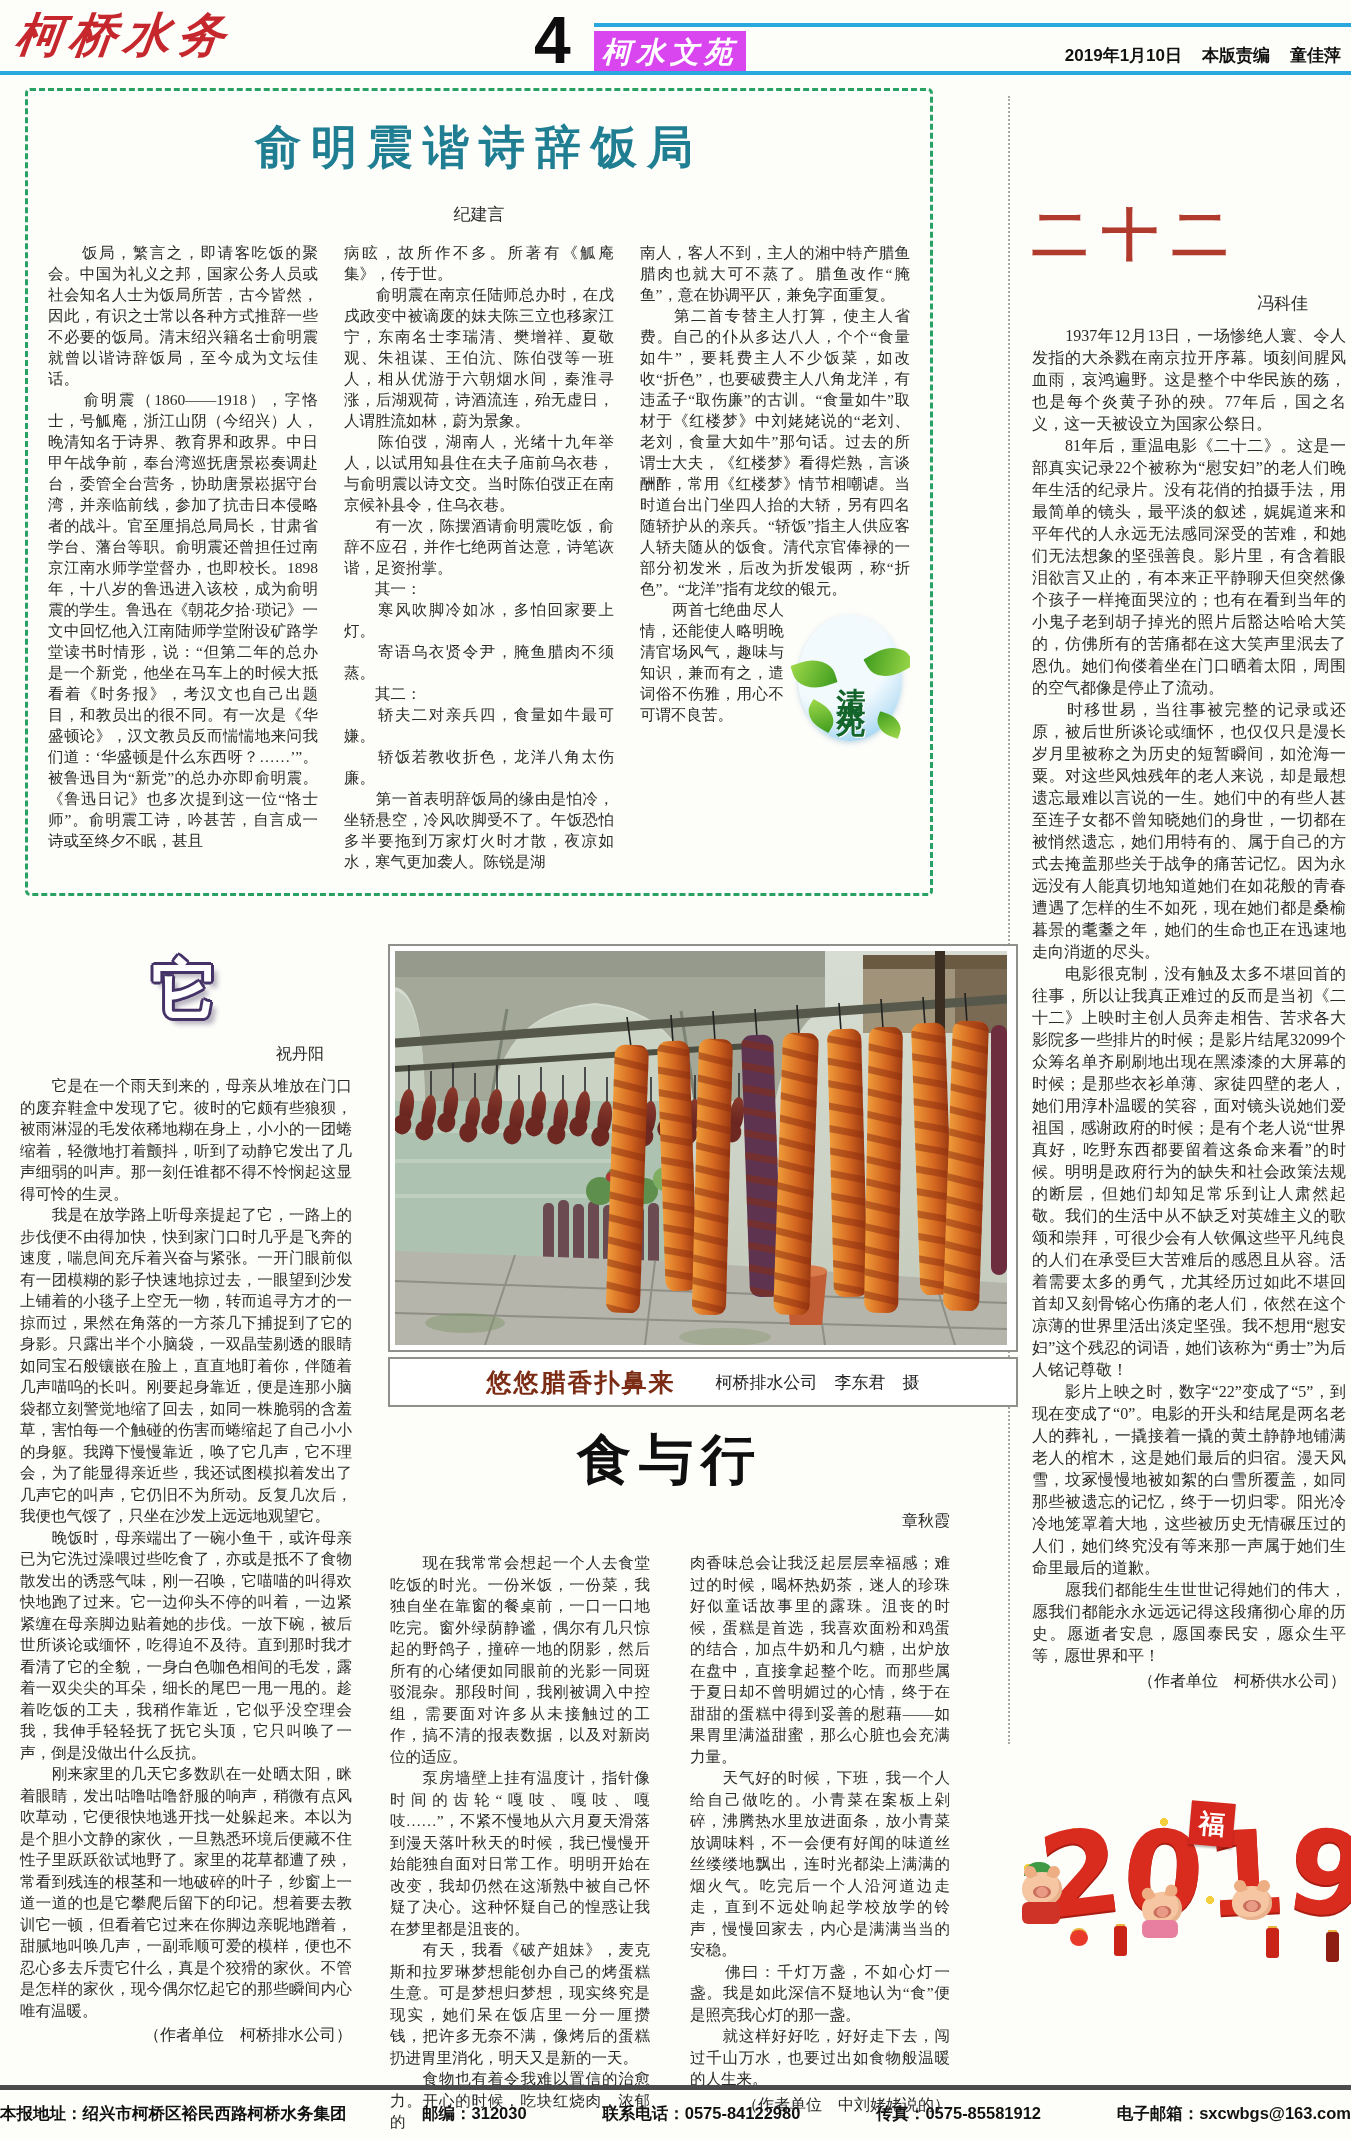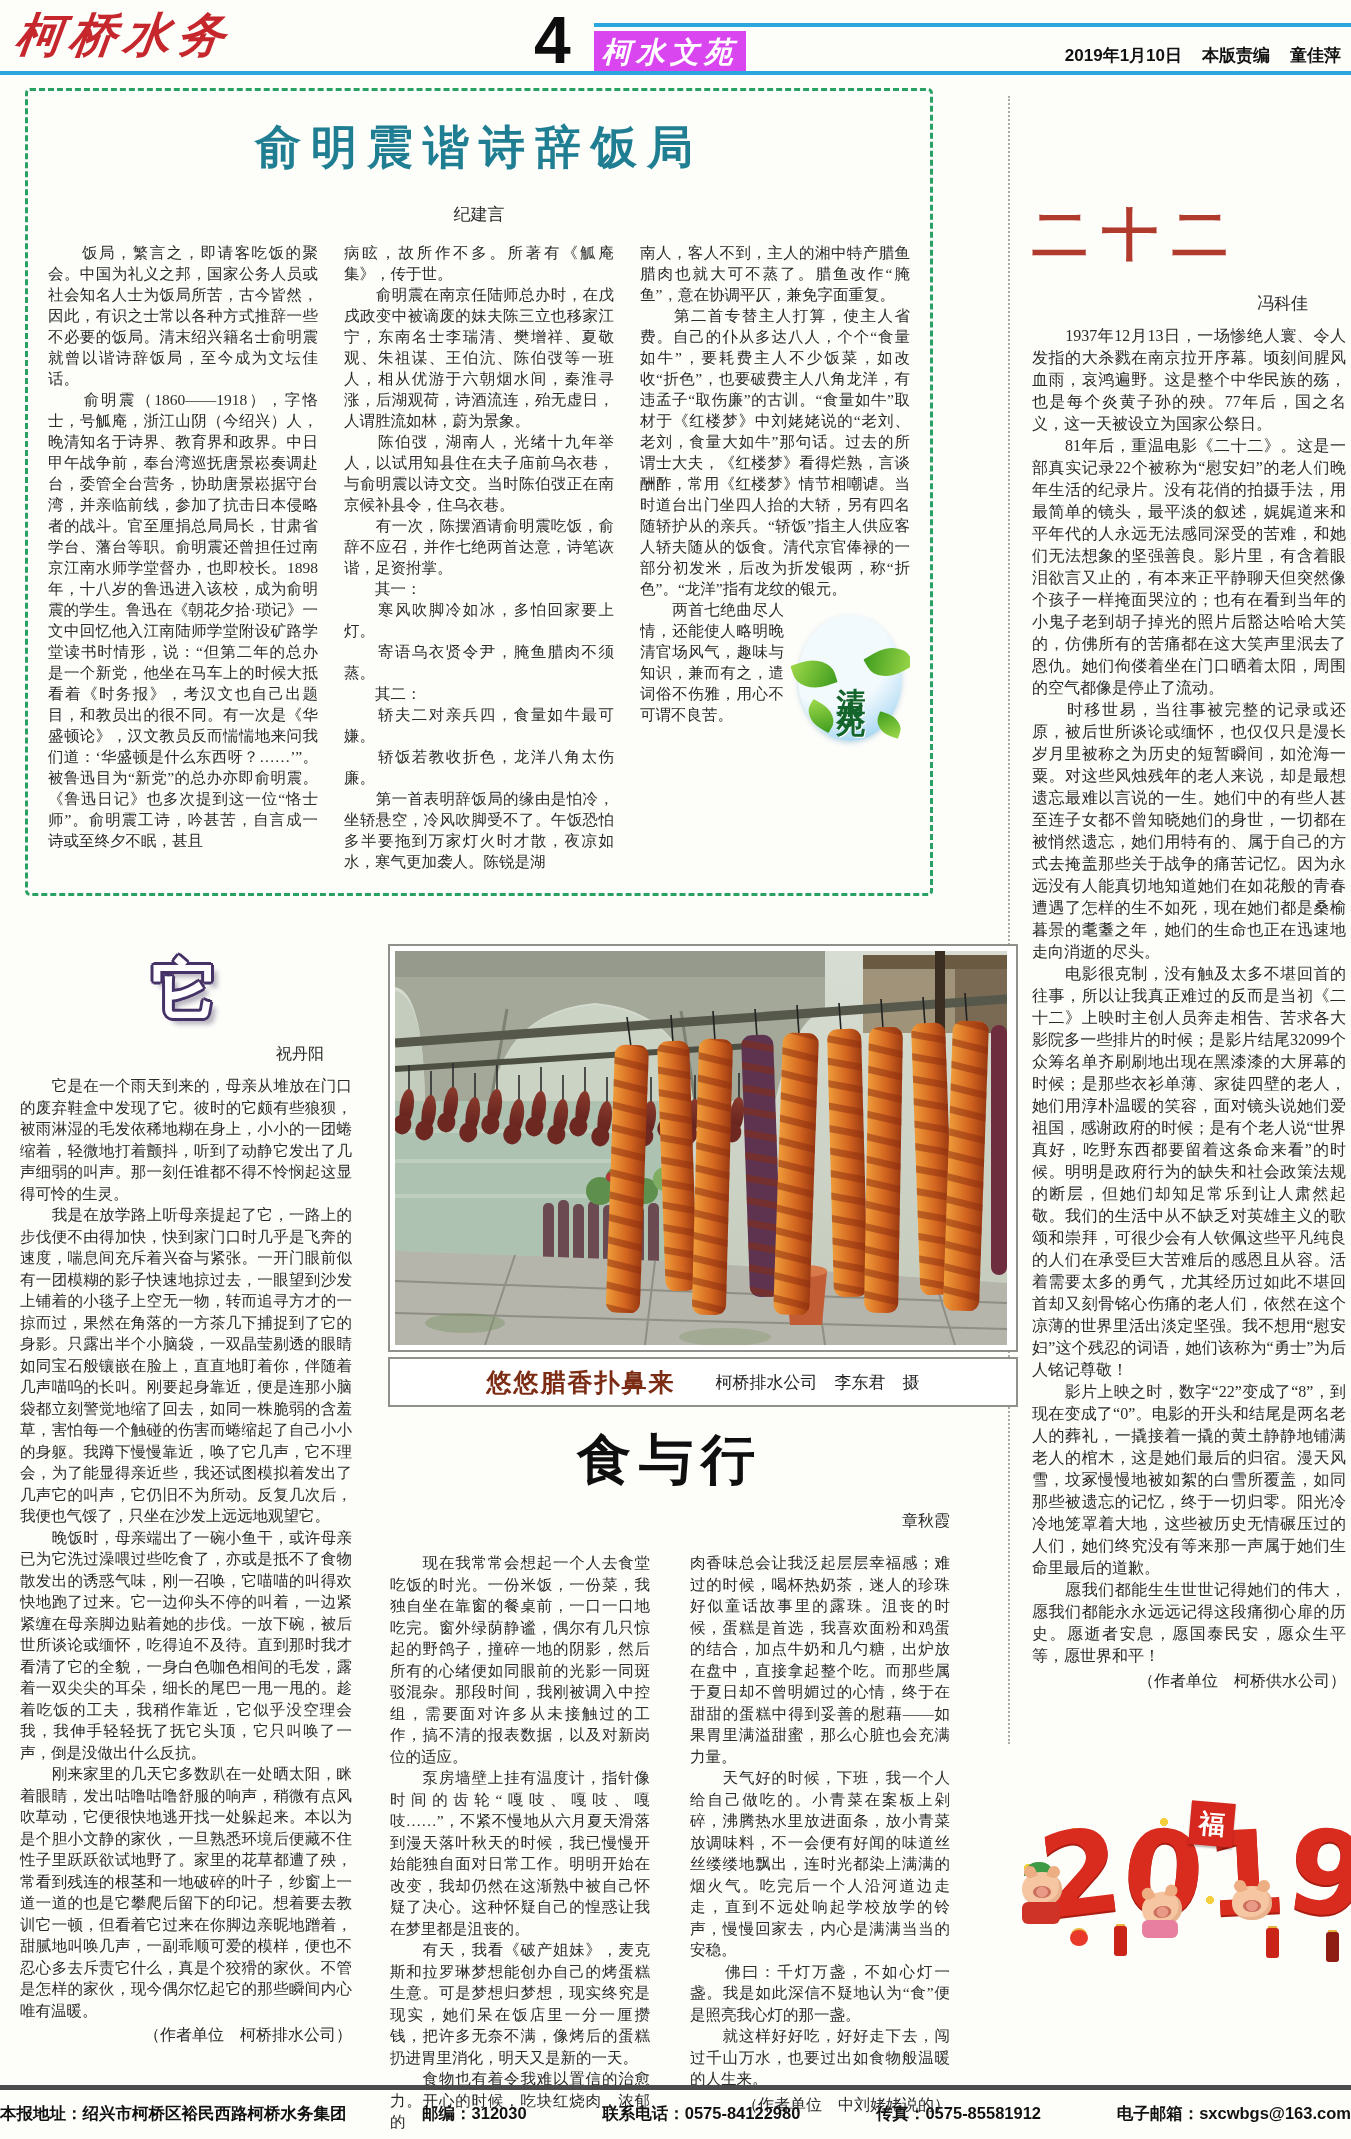--- a/index.html
+++ b/index.html
@@ -193,21 +193,21 @@
   <div class="vdiv"></div>
 
   <aside class="right-col">
     <h2 class="er-title">二十二</h2>
     <div class="er-author">冯科佳</div>
     <div class="er-body">
         <p>　　1937年12月13日，一场惨绝人寰、令人发指的大杀戮在南京拉开序幕。顷刻间腥风血雨，哀鸿遍野。这是整个中华民族的殇，也是每个炎黄子孙的殃。77年后，国之名义，这一天被设立为国家公祭日。</p>
         <p>　　81年后，重温电影《二十二》。这是一部真实记录22个被称为“慰安妇”的老人们晚年生活的纪录片。没有花俏的拍摄手法，用最简单的镜头，最平淡的叙述，娓娓道来和平年代的人永远无法感同深受的苦难，和她们无法想象的坚强善良。影片里，有含着眼泪欲言又止的，有本来正平静聊天但突然像个孩子一样掩面哭泣的；也有在看到当年的小鬼子老到胡子掉光的照片后豁达哈哈大笑的，仿佛所有的苦痛都在这大笑声里泯去了恩仇。她们佝偻着坐在门口晒着太阳，周围的空气都像是停止了流动。</p>
         <p>　　时移世易，当往事被完整的记录或还原，被后世所谈论或缅怀，也仅仅只是漫长岁月里被称之为历史的短暂瞬间，如沧海一粟。对这些风烛残年的老人来说，却是最想遗忘最难以言说的一生。她们中的有些人甚至连子女都不曾知晓她们的身世，一切都在被悄然遗忘，她们用特有的、属于自己的方式去掩盖那些关于战争的痛苦记忆。因为永远没有人能真切地知道她们在如花般的青春遭遇了怎样的生不如死，现在她们都是桑榆暮景的耄耋之年，她们的生命也正在迅速地走向消逝的尽头。</p>
         <p>　　电影很克制，没有触及太多不堪回首的往事，所以让我真正难过的反而是当初《二十二》上映时主创人员奔走相告、苦求各大影院多一些排片的时候；是影片结尾32099个众筹名单齐刷刷地出现在黑漆漆的大屏幕的时候；是那些衣衫单薄、家徒四壁的老人，她们用淳朴温暖的笑容，面对镜头说她们爱祖国，感谢政府的时候；是有个老人说“世界真好，吃野东西都要留着这条命来看”的时候。明明是政府行为的缺失和社会政策法规的断层，但她们却知足常乐到让人肃然起敬。我们的生活中从不缺乏对英雄主义的歌颂和崇拜，可很少会有人钦佩这些平凡纯良的人们在承受巨大苦难后的感恩且从容。活着需要太多的勇气，尤其经历过如此不堪回首却又刻骨铭心伤痛的老人们，依然在这个凉薄的世界里活出淡定坚强。我不想用“慰安妇”这个残忍的词语，她们该称为“勇士”为后人铭记尊敬！</p>
-        <p>　　影片上映之时，数字“22”变成了“8”，到现在变成了“0”。电影的开头和结尾是两名老人的葬礼，一撬接着一撬的黄土静静地铺满老人的棺木，这是她们最后的归宿。漫天风雪，坟冢慢慢地被如絮的白雪所覆盖，如同那些被遗忘的记忆，终于一切归零。阳光冷冷地笼罩着大地，这些被历史无情碾压过的人们，她们终究没有等来那一声属于她们生命里最后的道歉。</p>
+        <p>　　影片上映之时，数字“22”变成了“5”，到现在变成了“0”。电影的开头和结尾是两名老人的葬礼，一撬接着一撬的黄土静静地铺满老人的棺木，这是她们最后的归宿。漫天风雪，坟冢慢慢地被如絮的白雪所覆盖，如同那些被遗忘的记忆，终于一切归零。阳光冷冷地笼罩着大地，这些被历史无情碾压过的人们，她们终究没有等来那一声属于她们生命里最后的道歉。</p>
         <p>　　愿我们都能生生世世记得她们的伟大，愿我们都能永永远远记得这段痛彻心扉的历史。愿逝者安息，愿国泰民安，愿众生平等，愿世界和平！</p>
       </div>
     <div class="byline">（作者单位　柯桥供水公司）</div>
   </aside>
 
   <div class="ny">
     <div class="ny-digits">
       <span>2</span>
         <span>0</span>
         <span>1</span>

